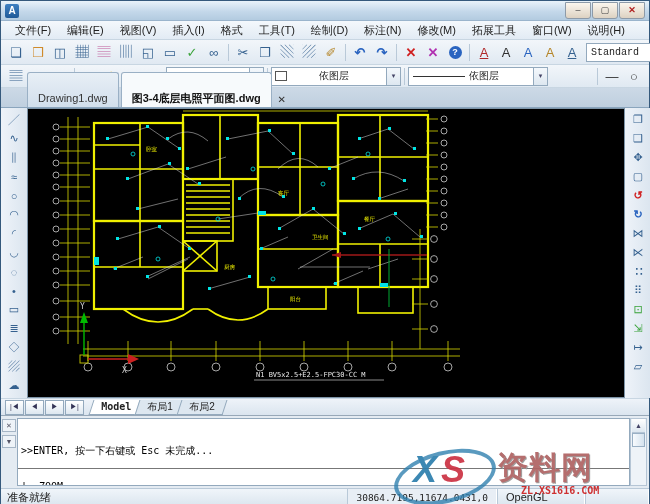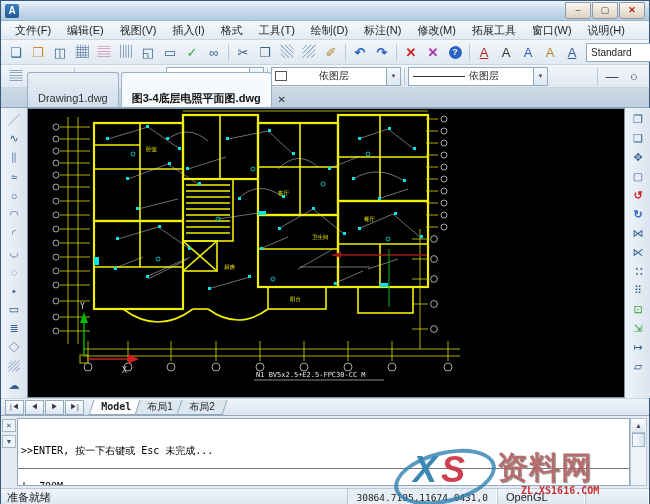--- a/index.html
+++ b/index.html
@@ -36,21 +36,21 @@
   .ic-orange{color:#cf8a2a;} .ic-pink{color:#c05a9a;} .ic-green{color:#3aa33a;}
   .ic-blue{color:#2a64c0;font-weight:bold;} .ic-red{color:#d02020;font-weight:bold;}
   .ic-magenta{color:#b030b0;font-weight:bold;} .ic-yellow{color:#eebe20;}
   .ic-grey{color:#a8a8a8;} .ic-dk{color:#303030;}
   .help-badge{width:13px;height:13px;border-radius:50%;background:#2a64c0;color:#fff;
               font-size:9px;font-weight:bold;line-height:13px;text-align:center;}
   .a1{color:#b02828;text-decoration:underline;} .a2{color:#303030;} .a3{color:#2a64c0;}
   .a4{color:#b5862a;} .a5{color:#35618f;text-decoration:underline;}
   .combo{display:flex;align-items:center;height:17px;background:#fff;border:1px solid #93a9bd;
          font-size:10px;color:#222;flex:none;}
-  .combo .c-val{padding:0 4px;white-space:nowrap;overflow:hidden;font-family:Liberation Sans, sans-serif;}
+  .combo .c-val{padding:0 4px;white-space:nowrap;overflow:hidden;font-family:Liberation Mono, monospace;}
   .combo .c-arrow{width:13px;align-self:stretch;background:linear-gradient(#f4f8fc,#dde7f0);
                   border-left:1px solid #93a9bd;font-size:7px;color:#446;display:flex;align-items:center;justify-content:center;}
   .swatch{width:10px;height:8px;border:1px solid #555;background:#fff;margin-left:3px;flex:none;}
   .ltline{width:52px;height:1px;background:#333;margin-left:4px;flex:none;}
 
   
   .tabbar{top:87px;height:20px;background:linear-gradient(#ccd9e6,#bfcfdf);display:flex;
           align-items:flex-end;padding-left:26px;border-bottom:1px solid #8aa5bd;}
   .doc-tab{font-size:11px;color:#333;padding:18px 10px 2px 10px;border:1px solid #9ab0c5;border-bottom:none;
            border-radius:3px 3px 0 0;background:linear-gradient(#e8eff6,#d2dfec);margin-right:2px;height:14px;line-height:14px;}

